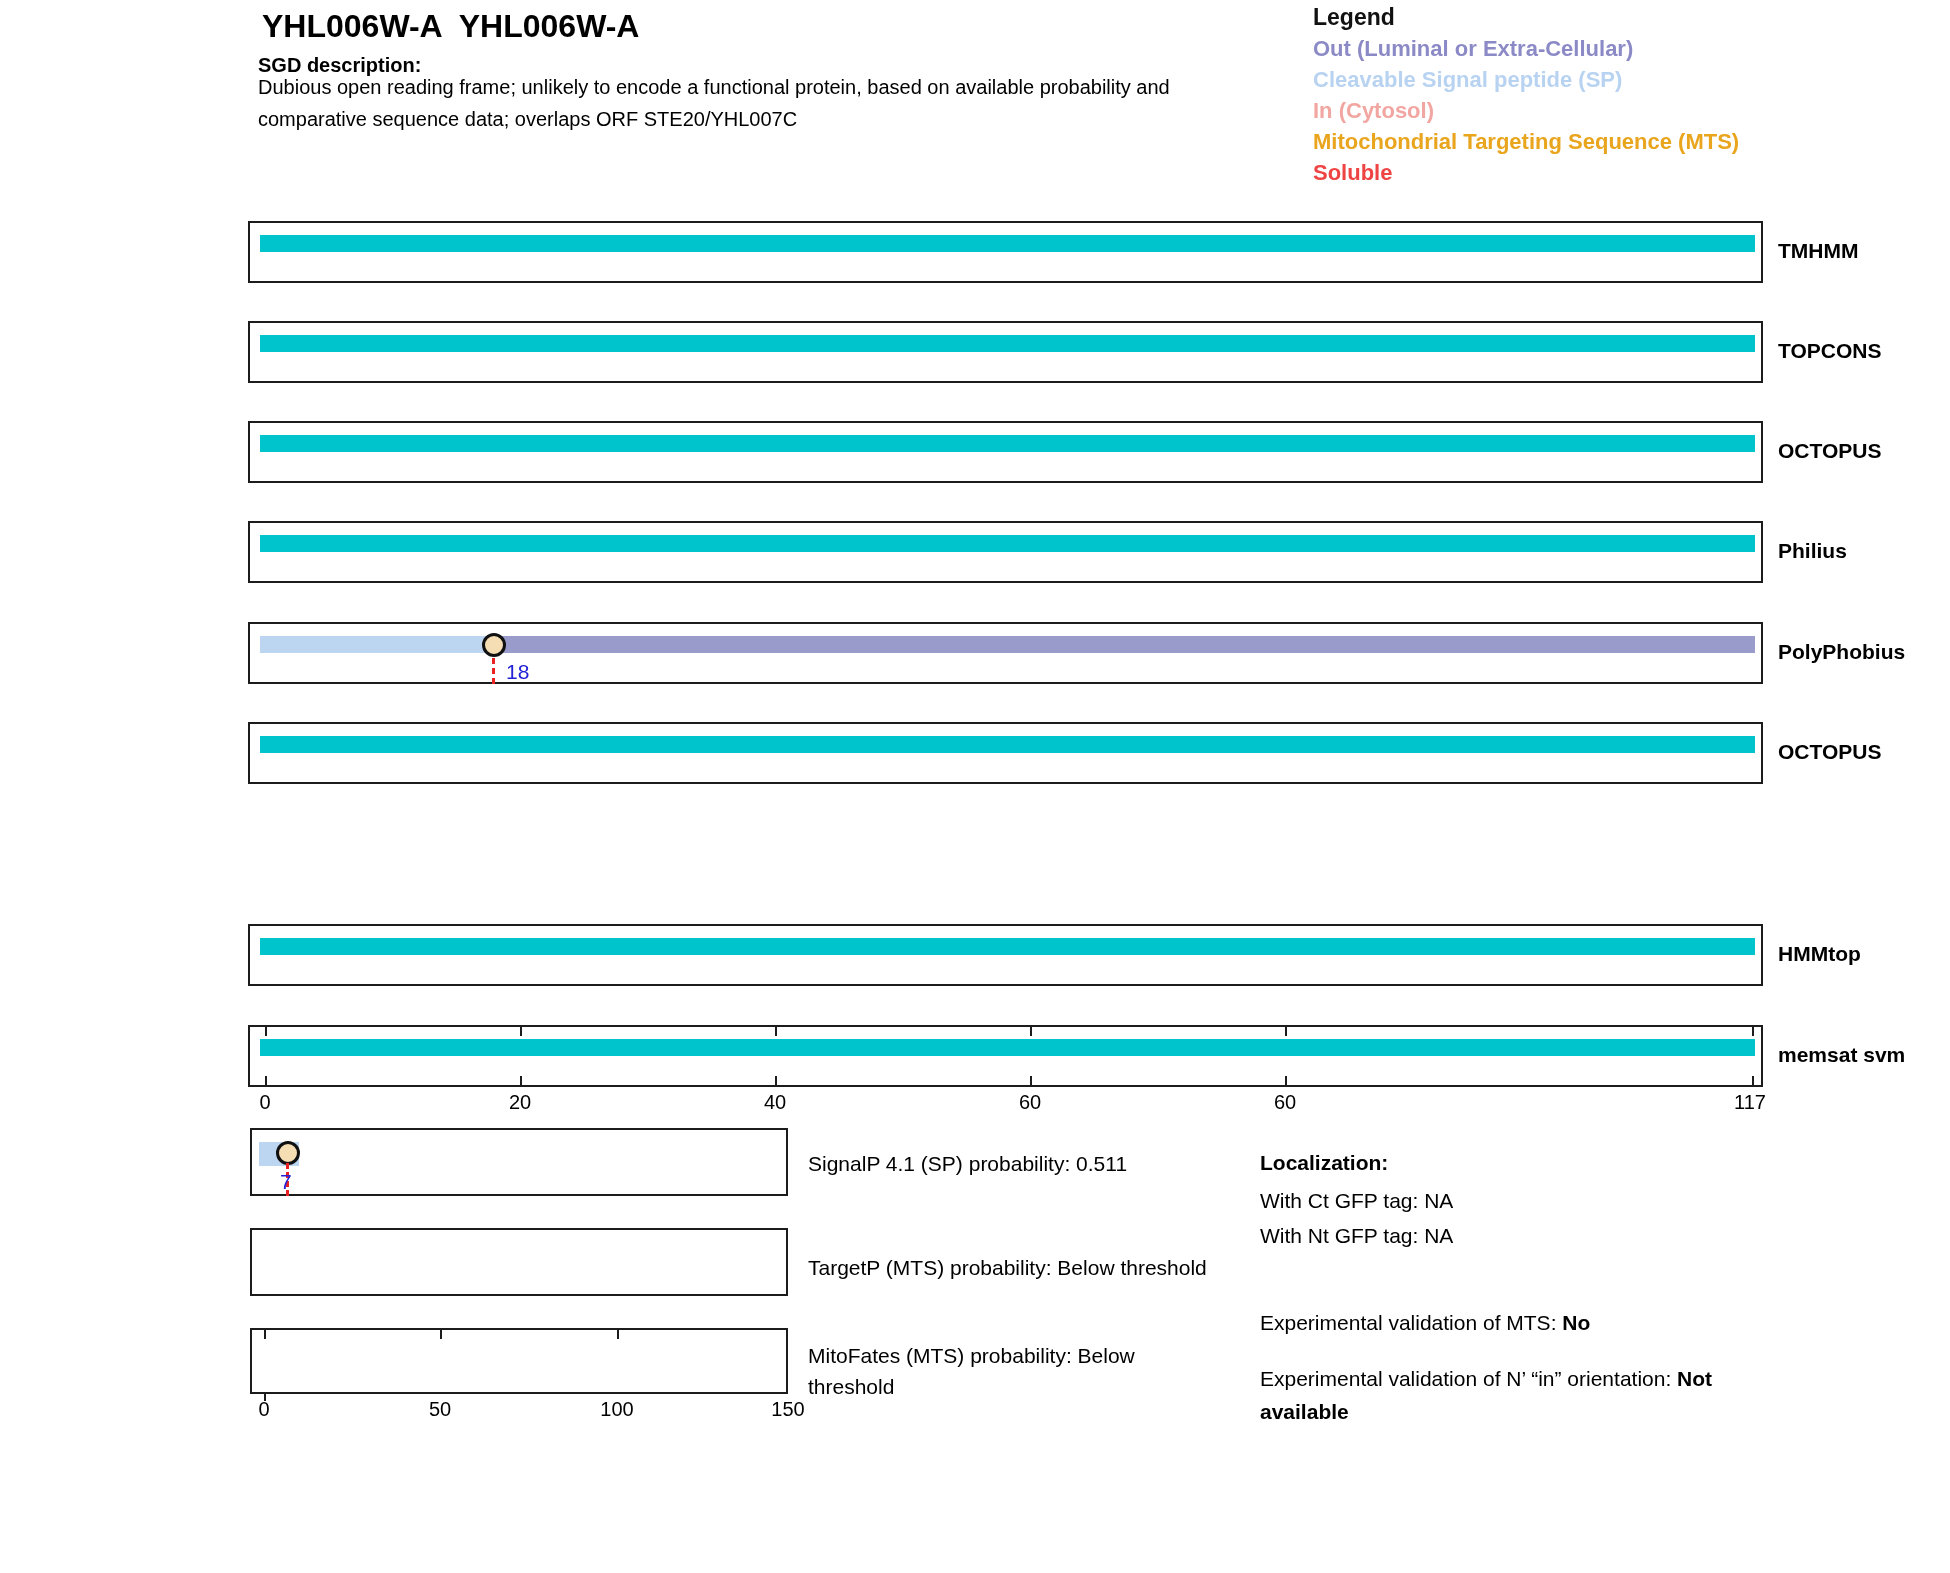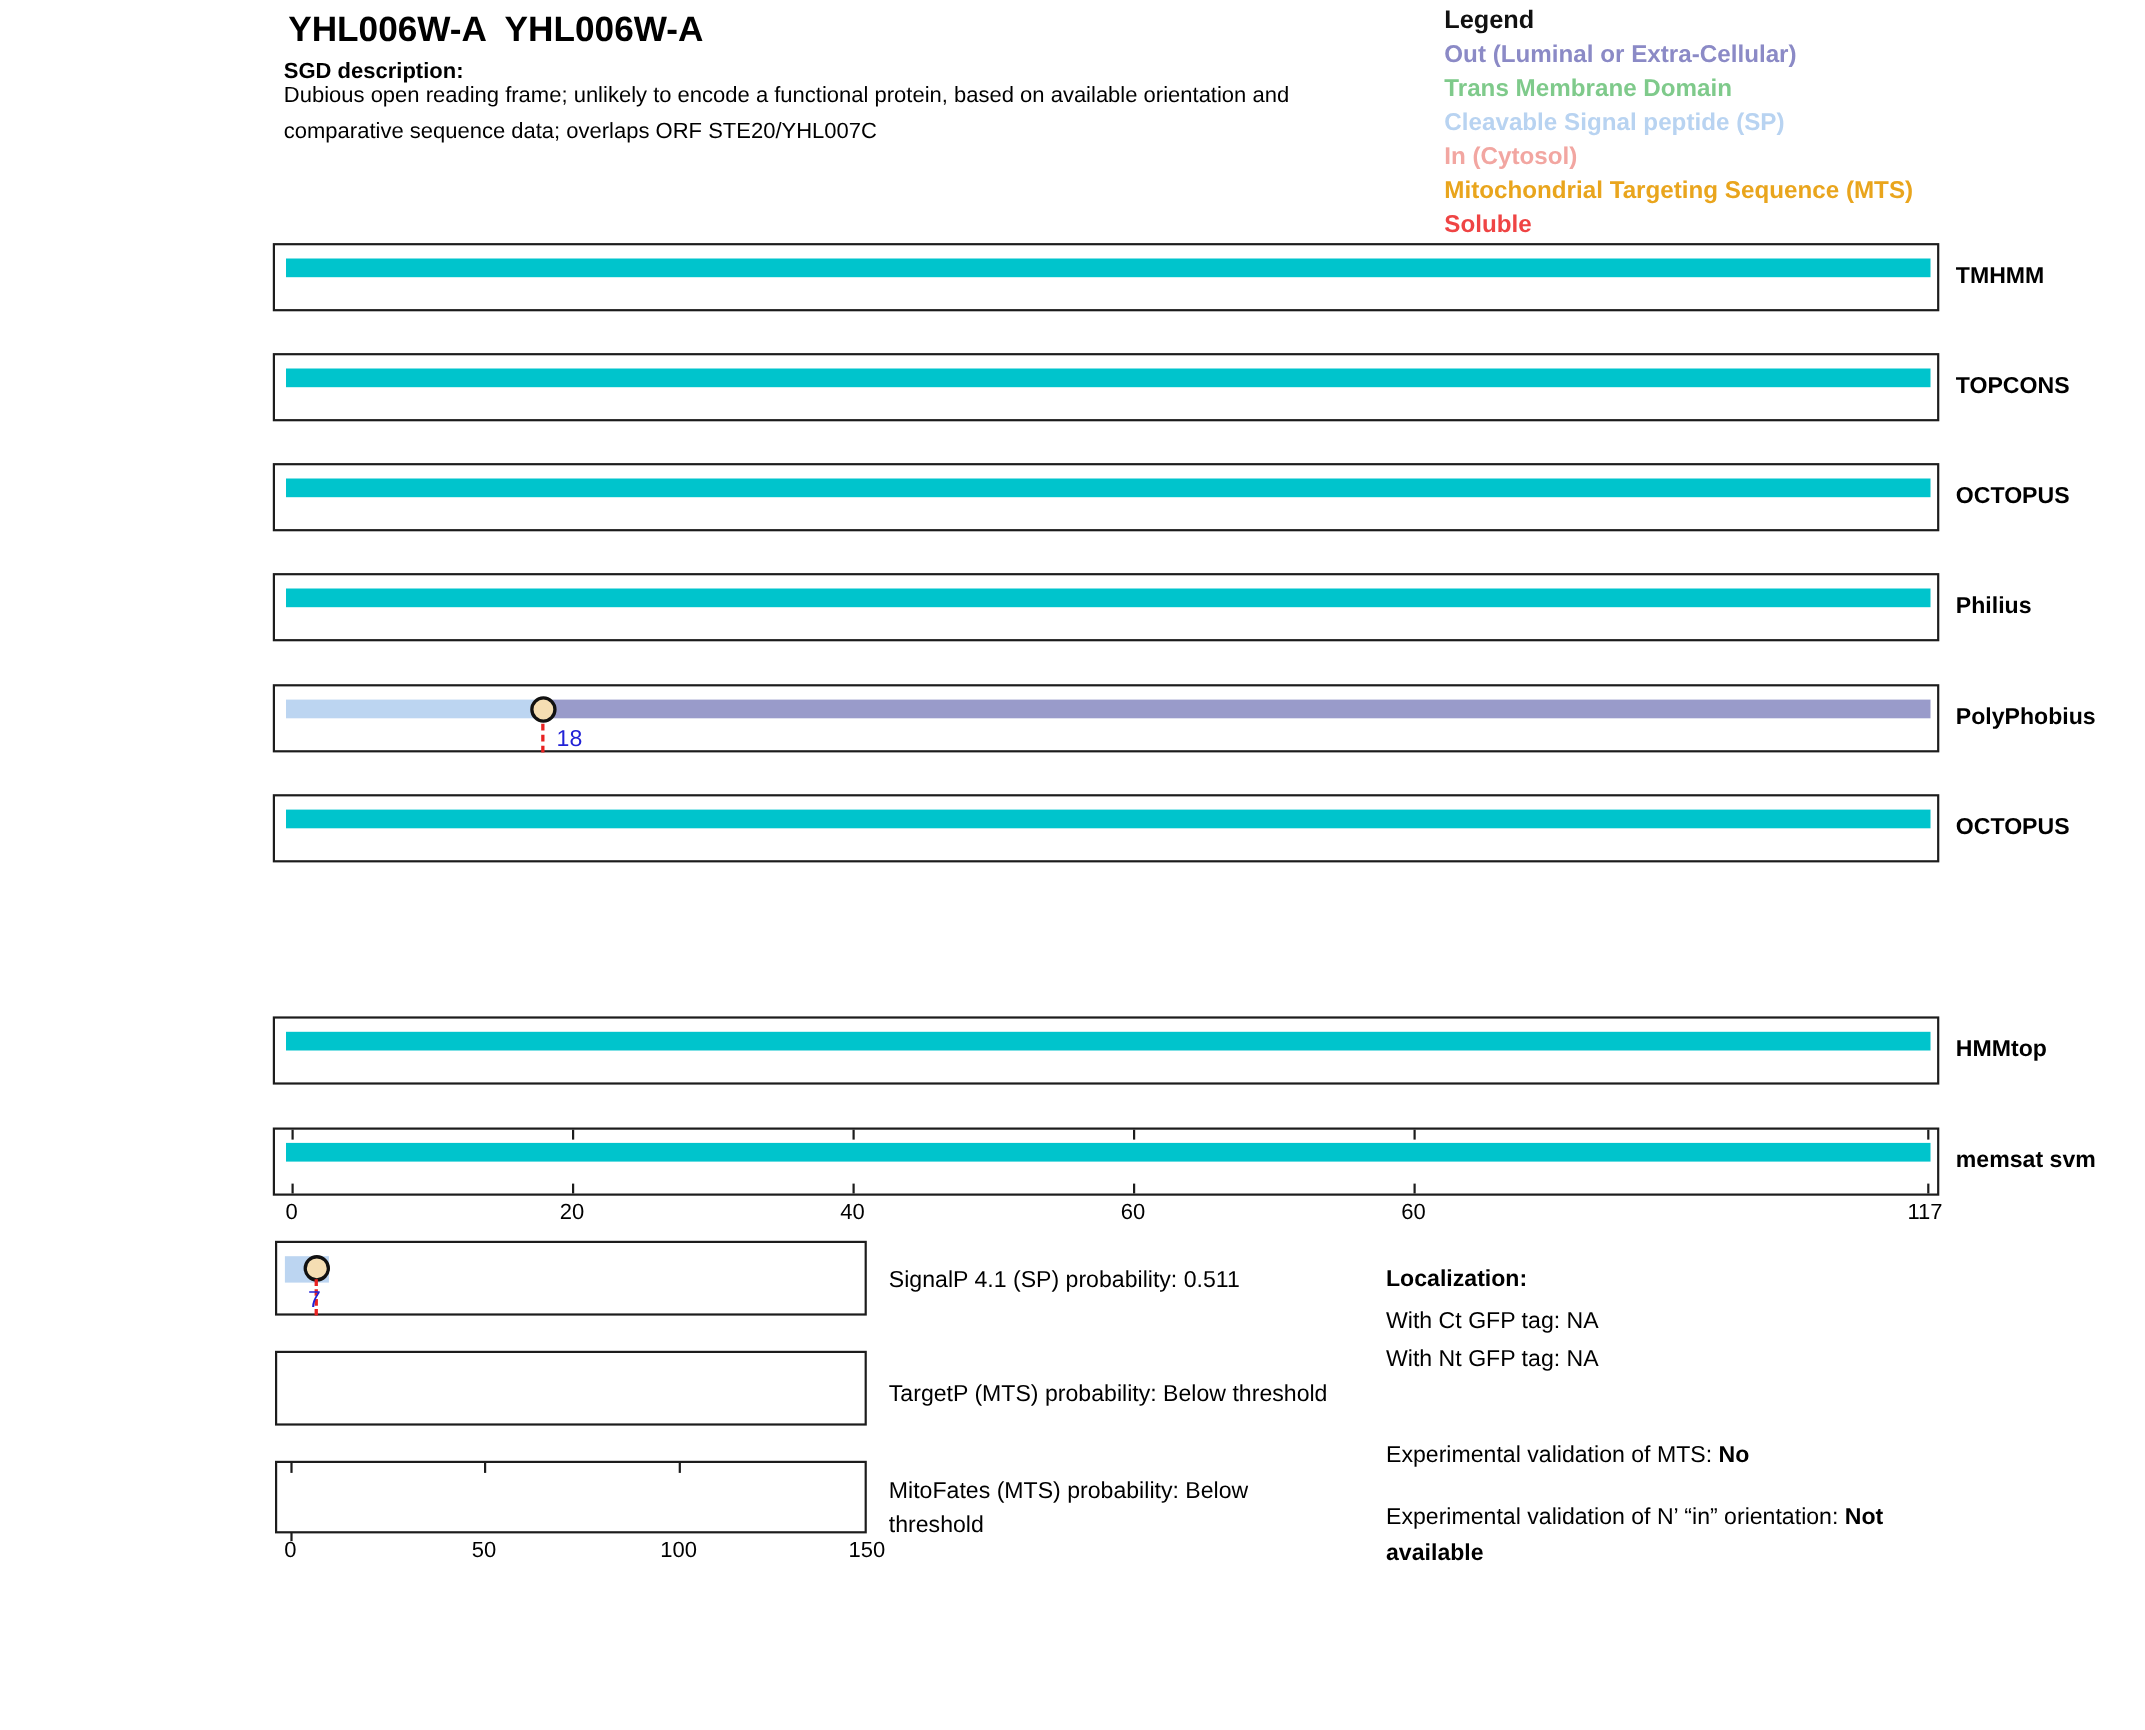--- a/index.html
+++ b/index.html
@@ -47,27 +47,26 @@
   .loc{position:absolute;left:1260px;font-size:21px;line-height:33px;}
   .locb{font-weight:bold;}
 </style>
 </head>
 <body>
 
 <div id="page">
 
   <div class="title">YHL006W-A  YHL006W-A</div>
   <div class="sgdlabel">SGD description:</div>
-  <div class="descline1">Dubious open reading frame; unlikely to encode a functional protein, based on available orientation and</div>
+  <div class="descline1">Dubious open reading frame; unlikely to encode a functional protein, based on available probability and</div>
   <div class="descline2">comparative sequence data; overlaps ORF STE20/YHL007C</div>
 
   <div class="legend">
     <div class="ltitle">Legend</div>
     <div class="litem" style="color: rgb(139, 138, 198);">Out (Luminal or Extra-Cellular)</div>
-    <div class="litem" style="color: rgb(127, 202, 139);">Trans Membrane Domain</div>
     <div class="litem" style="color: rgb(184, 211, 241);">Cleavable Signal peptide (SP)</div>
     <div class="litem" style="color: rgb(242, 166, 161);">In (Cytosol)</div>
     <div class="litem" style="color: rgb(233, 165, 29);">Mitochondrial Targeting Sequence (MTS)</div>
     <div class="litem" style="color: #ef4444;">Soluble</div>
   </div>
 
   <div class="track" style="top:221px">
     <div class="tbox">
       <div class="bar full" style="background-color: rgb(0, 196, 204);"></div>
     </div>

